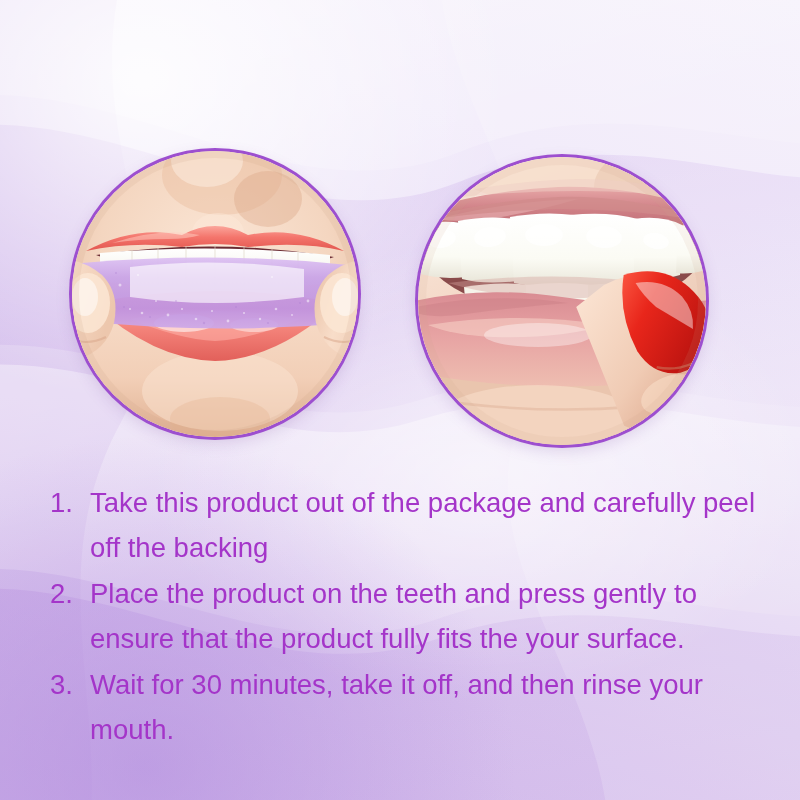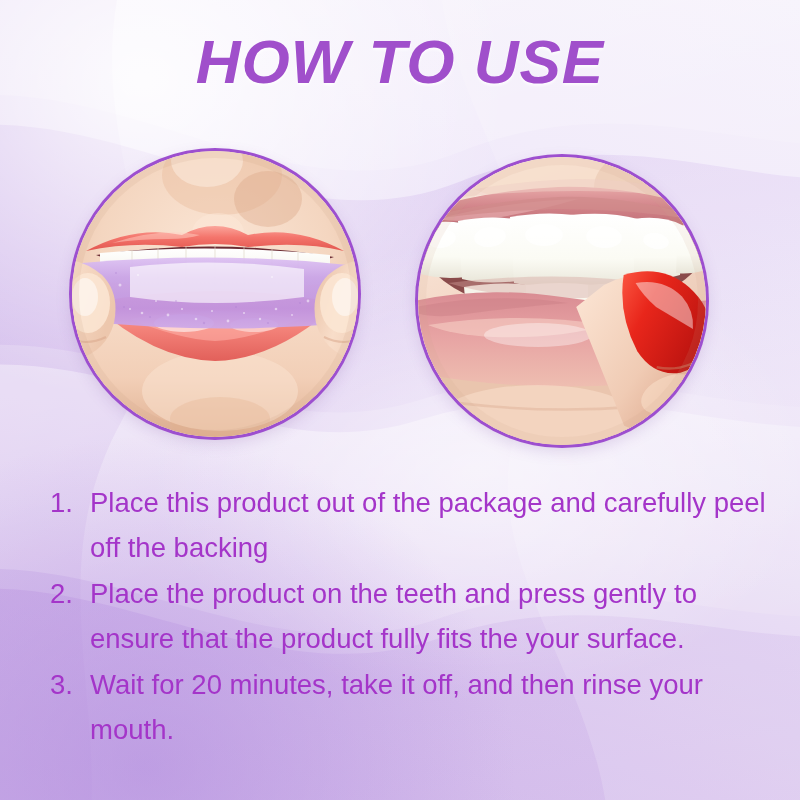--- a/index.html
+++ b/index.html
@@ -133,21 +133,20 @@
       <path d="M-40,1040 L1060,1040 L1060,920 C880,1000 720,900 520,970 C330,1036 170,960 -40,1000 Z" fill="url(#wl)"></path>
       <path d="M560,-40 C470,160 700,300 620,520 C560,690 760,820 700,1040 L1060,1040 L1060,-40 Z" fill="#ffffff" opacity=".16"></path>
       <path d="M160,1040 C240,860 120,700 220,520 C300,370 160,230 230,40 L-40,40 L-40,1040 Z" fill="#b78fe0" opacity=".13"></path>
     </svg>
   </div>
 
   <div class="bg-glow-tl"></div>
   <div class="bg-glow-mid"></div>
   <div class="bg-tint-bl"></div>
 
-  <div class="title">HOW TO USE</div>
 
   <div class="photo" id="photo-left">
     <svg viewBox="0 0 286 286">
       <defs>
         <radialGradient id="lskin" cx="50%" cy="38%" r="78%">
           <stop offset="0%" stop-color="#fbe6d6"></stop>
           <stop offset="52%" stop-color="#f4d6c0"></stop>
           <stop offset="100%" stop-color="#e2b497"></stop>
         </radialGradient>
         <linearGradient id="lchin" x1="0" y1="0" x2="0" y2="1">
@@ -373,28 +372,28 @@
 
         <circle cx="144" cy="144" r="144" fill="none" stroke="#cfa389" stroke-width="16" opacity=".12"></circle>
       </g>
     </svg>
   </div>
 
   <div class="steps">
 
     <div class="step">
       <span class="step-num">1.</span>
-      <span class="step-text">Place this product out of the package and carefully peel off the backing</span>
+      <span class="step-text">Take this product out of the package and carefully peel off the backing</span>
     </div>
 
     <div class="step">
       <span class="step-num">2.</span>
       <span class="step-text">Place the product on the teeth and press gently to ensure that the product fully fits the your surface.</span>
     </div>
 
     <div class="step">
       <span class="step-num">3.</span>
-      <span class="step-text">Wait for 20 minutes, take it off, and then rinse your mouth.</span>
+      <span class="step-text">Wait for 30 minutes, take it off, and then rinse your mouth.</span>
     </div>
 
   </div>
 
 </div>
 
 </body></html>

